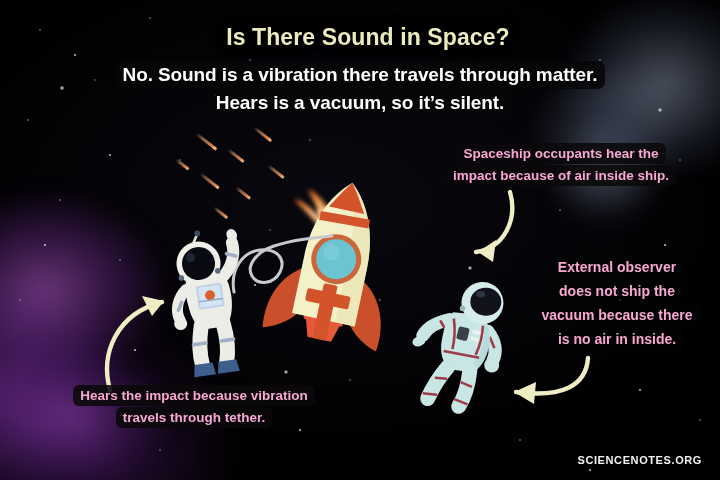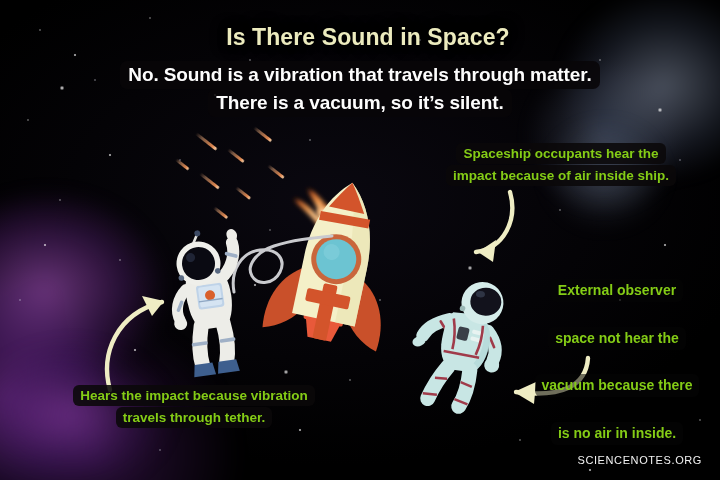--- a/index.html
+++ b/index.html
@@ -162,21 +162,21 @@
     font-size: 19px;
     font-weight: bold;
     background: rgba(8,6,8,0.88);
     border-radius: 7px;
     padding: 1px 8px;
     letter-spacing: -0.1px;
   }
 
   .callout {
     position: absolute;
-    color: #84cc16;
+    color: #f9a8d4;
     font-size: 13.5px;
     font-weight: bold;
     line-height: 19px;
   }
   .callout .line {
     display: inline-block;
     background: rgba(10,8,9,0.88);
     border-radius: 6px;
     padding: 1px 7px;
     margin: 0.5px 0;
@@ -190,36 +190,35 @@
   #callout-observer {
     left: 522px;
     top: 255px;
     width: 190px;
     text-align: center;
     font-size: 14px;
     line-height: 21px;
   }
   #callout-observer .line {
     background: rgba(6,5,6,0.55);
-    margin-top: 24px;
   }
   #callout-tether {
     left: 34px;
     top: 384px;
     width: 320px;
     text-align: center;
   }
 
   .watermark {
     position: absolute;
     right: 18px;
     bottom: 14px;
     color: #f2f2f2;
     font-size: 11px;
-    font-weight: normal;
+    font-weight: bold;
     letter-spacing: 0.6px;
   }
 
   
   .art { position: absolute; }
   #rocket-art   { left: 255px; top: 165px; }
   #astro-left   { left: 152px; top: 222px; }
   #astro-right  { left: 408px; top: 272px; }
   #flame-art    { left: 262px; top: 148px; }
   #tether-art   { left: 228px; top: 222px; }
@@ -401,32 +400,32 @@
   </svg>
 
   <svg id="arrow-tether" class="arrow-art" width="110" height="112" viewBox="0 0 110 112">
     <path d="M14,108 C4,72 20,32 66,20" fill="none" stroke="#EFEDC4" stroke-width="4.4" stroke-linecap="round"></path>
     <path d="M68,19 L46,14 L56,34 Z" fill="#EFEDC4"></path>
   </svg>
 
   <div class="headline">Is There Sound in Space?</div>
 
   <div class="subtitle">
-    <div><span class="line">No. Sound is a vibration that travels through matter.</span></div>
-    <div><span class="line">There is a vacuum, so it’s silent.</span></div>
+    <div><span class="line">No. Sound is a vibration there travels through matter.</span></div>
+    <div><span class="line">Hears is a vacuum, so it’s silent.</span></div>
   </div>
 
   <div id="callout-ship" class="callout">
     <div><span class="line">Spaceship occupants hear the</span></div>
     <div><span class="line">impact because of air inside ship.</span></div>
   </div>
 
   <div id="callout-observer" class="callout">
     <div><span class="line">External observer</span></div>
-    <div><span class="line">space not hear the</span></div>
+    <div><span class="line">does not ship the</span></div>
     <div><span class="line">vacuum because there</span></div>
     <div><span class="line">is no air in inside.</span></div>
   </div>
 
   <div id="callout-tether" class="callout">
     <div><span class="line">Hears the impact because vibration</span></div>
     <div><span class="line">travels through tether.</span></div>
   </div>
 
   <div class="watermark">SCIENCENOTES.ORG</div>

